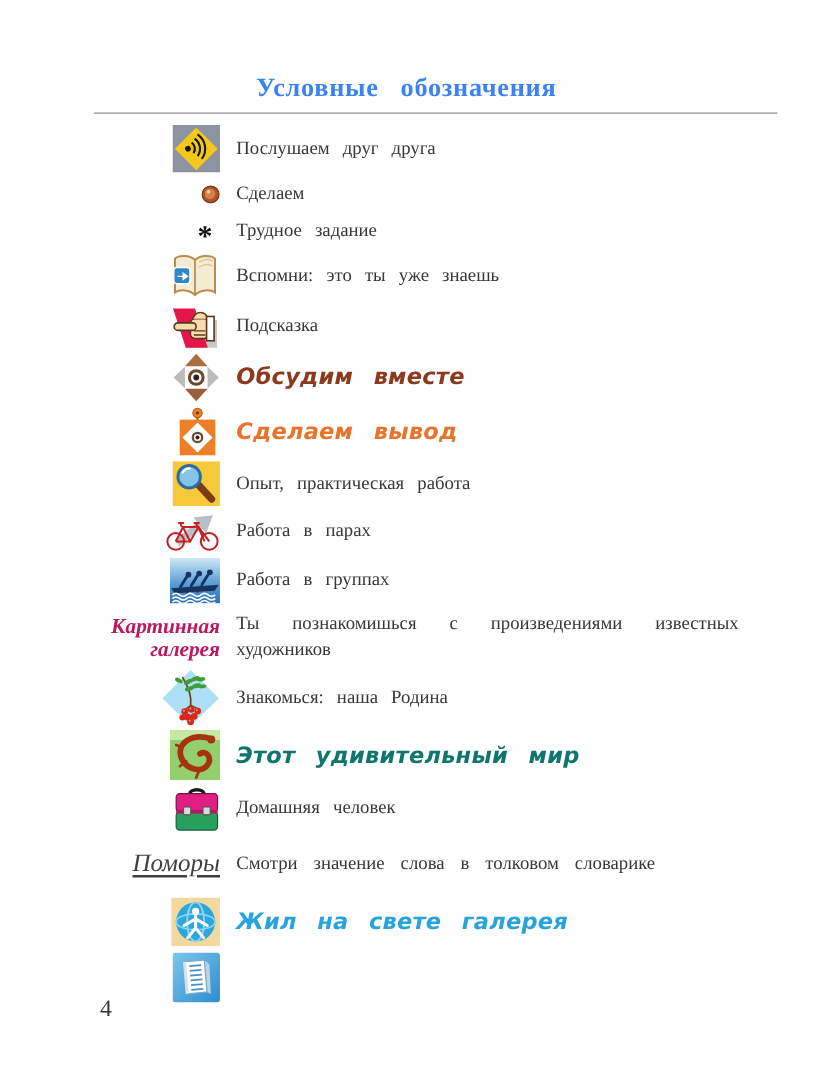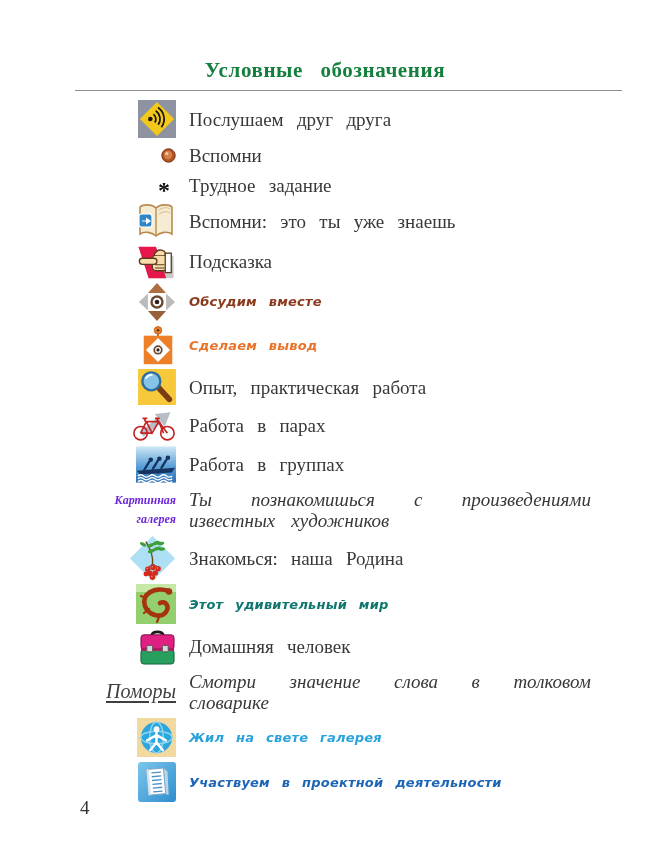--- a/index.html
+++ b/index.html
@@ -7,53 +7,53 @@
     position:relative;
     width:650px;height:865px;
     background:#ffffff;
     font-family:"Liberation Serif", serif;
     color:#383838;
     overflow:hidden;
   }
   .title{
     position:absolute;top:58px;left:0;right:0;
     text-align:center;
-    font-size:21px;font-weight:bold;color:#15803d;
+    font-size:21px;font-weight:bold;color:#3b82f6;
     letter-spacing:0.6px;word-spacing:0.55em;
   }
   .rule{
     position:absolute;top:90px;left:75px;width:547px;
     border-top:1.5px solid #8f8f8f;
   }
   .content{
     position:absolute;top:98px;left:75px;width:547px;
   }
   .row{display:flex;align-items:center;}
   .cell-icon{
     width:105px;flex:0 0 105px;
     display:flex;justify-content:flex-end;align-items:center;
     padding-right:4px;box-sizing:border-box;
   }
   .cell-text{margin-left:9px;flex:1;}
-  .t-body{font-size:19px;word-spacing:0.45em;line-height:21px;}
-  .two-line{width:402px;flex:0 0 402px;text-align:justify;word-spacing:0.6em;font-style:italic;}
+  .t-body{font-size:15px;word-spacing:0.45em;line-height:21px;}
+  .two-line{width:402px;flex:0 0 402px;text-align:justify;word-spacing:0.6em;}
   .t-script{
     font-family:"DejaVu Sans", sans-serif;
     font-style:italic;font-weight:bold;
-    font-size:13px;word-spacing:0.55em;letter-spacing:0.2px;
+    font-size:18px;word-spacing:0.55em;letter-spacing:0.2px;
   }
   .c-maroon{color:#8c3a1e;}
   .c-orange{color:#e8732a;}
   .c-green{color:#0f766e;font-style:italic;}
   .c-lblue{color:#29a3dc;}
   .c-blue{color:#1d65b5;}
   .side-label{
     font-style:italic;font-weight:bold;
-    font-size:12px;line-height:19px;text-align:right;
-    color:#6d28d9;
+    font-size:17px;line-height:19px;text-align:right;
+    color:#be185d;
   }
   .side-label-dict{
     font-style:italic;font-size:20px;color:#3f3f3f;
     text-decoration:underline;text-underline-offset:3px;
   }
   .asterisk{
     font-size:24px;font-weight:bold;color:#111;
     line-height:10px;position:relative;top:5px;padding-right:6px;
   }
   .page-number{
@@ -89,21 +89,21 @@
     </div>
 
     <div class="row" style="height:30px">
       <div class="cell-icon">
         <svg width="15" height="15" viewBox="0 0 15 15">
           <circle cx="7.5" cy="7.5" r="6.7" fill="#b35325" stroke="#7a3414" stroke-width="1"></circle>
           <circle cx="7" cy="7" r="4.2" fill="#d4824a"></circle>
           <circle cx="5.8" cy="5.4" r="1.5" fill="#f3cda6"></circle>
         </svg>
       </div>
-      <div class="cell-text t-body">Вспомни</div>
+      <div class="cell-text t-body">Сделаем</div>
     </div>
 
     <div class="row" style="height:30px">
       <div class="cell-icon">
         <span class="asterisk">*</span>
       </div>
       <div class="cell-text t-body">Трудное  задание</div>
     </div>
 
     <div class="row" style="height:42px">
@@ -332,19 +332,18 @@
           </defs>
           <rect width="40" height="42" rx="3" fill="url(#pb)"></rect>
           <g transform="rotate(-5 20 21)">
             <path d="M28,7 l4,4 -1,25 -3,-2 z" fill="#b8d4e6"></path>
             <rect x="10" y="7" width="18" height="27" fill="#ffffff" stroke="#7aa8c8" stroke-width="1"></rect>
             <rect x="10" y="7" width="2.6" height="27" fill="#d4e5f0"></rect>
             <path d="M15,11 h10 M15,15 h10 M15,19 h10 M15,23 h10 M15,27 h10 M15,31 h10" stroke="#4a90c8" stroke-width="1.4" fill="none"></path>
           </g>
         </svg>
       </div>
-      <div class="cell-text t-script c-blue">Участвуем  в  проектной  деятельности</div>
     </div>
 
   </div>
 
   <div class="page-number">4</div>
 </div>
 
 </body></html>

